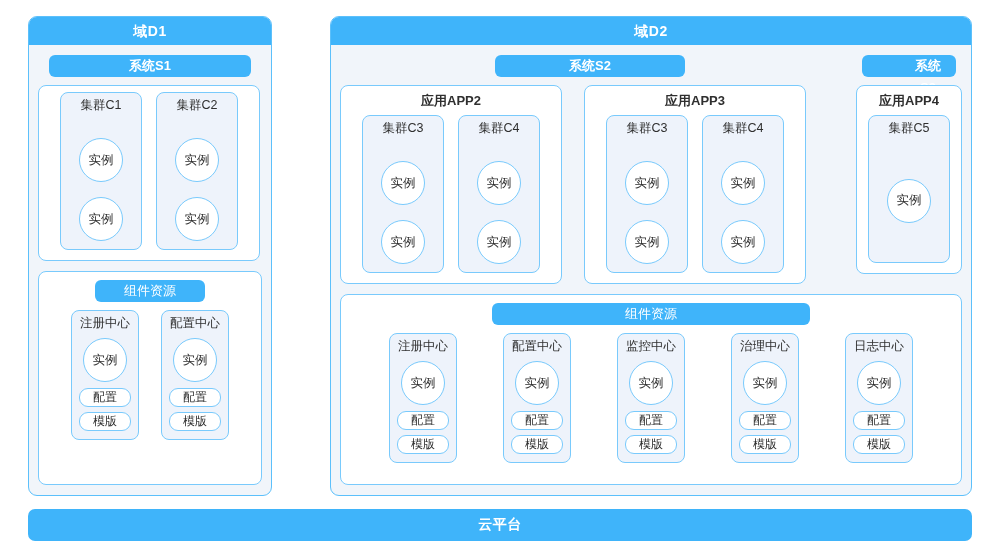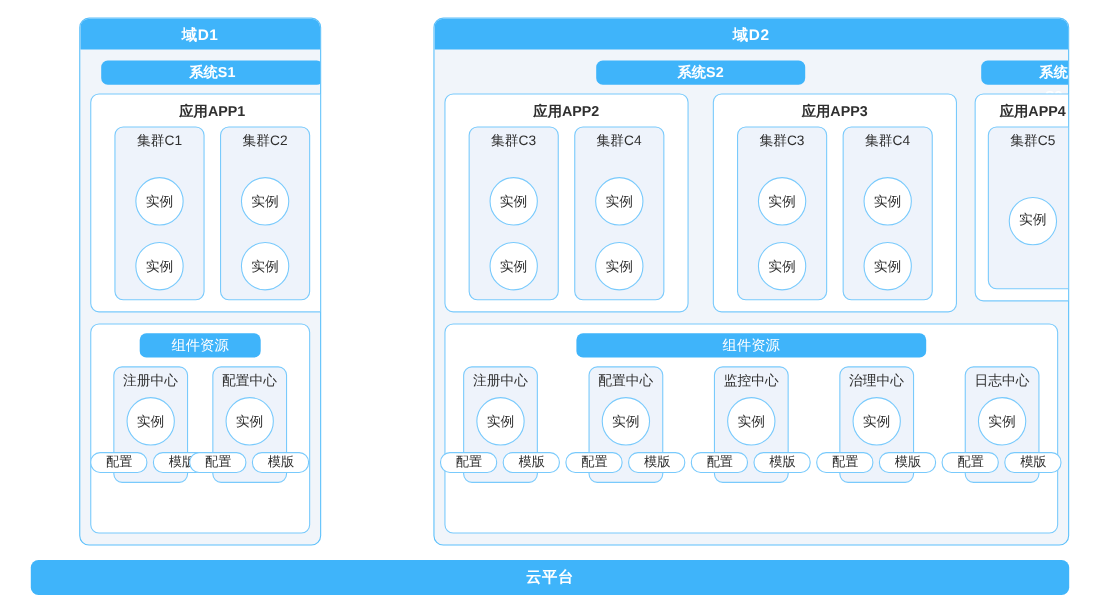--- a/index.html
+++ b/index.html
@@ -39,21 +39,20 @@
   }
 
   .domain {
     background: #f1f5fa;
     border: 1.4px solid #5cc0fb;
     border-radius: 9px;
     box-sizing: border-box;
     display: flex;
     flex-direction: column;
     overflow: hidden;
-    margin-left: 44px;
   }
   .domain--d1 { width: 244px; height: 480px; }
   .domain--d2 { width: 642px; height: 480px; }
 
   .domain-header {
     background: #3fb4fa;
     color: #ffffff;
     font-size: 14px;
     font-weight: bold;
     text-align: center;
@@ -252,21 +251,21 @@
     border-radius: 9px;
     background: #ffffff;
     border: 1.1px solid #79cafc;
     color: #2f2f2f;
     font-size: 12px;
     display: flex;
     align-items: center;
     justify-content: center;
     box-sizing: border-box;
   }
-  .chips { display: flex; flex-direction: row; align-items: flex-start; gap: 5px; }
+  .chips { display: flex; flex-direction: column; align-items: flex-start; gap: 5px; }
 
   
   .platform {
     position: absolute;
     left: 28px;
     bottom: 16px;
     width: 944px;
     height: 32px;
     background: #3fb4fa;
     color: #ffffff;
@@ -290,21 +289,20 @@
     <div class="domain domain--d1">
       <div class="domain-header">域D1</div>
       <div class="domain-body">
 
         <div class="systems-row">
           <div class="system system--s1">
             <div class="system-pill">系统S1</div>
             <div class="apps-row">
 
               <div class="app app--w2">
-                <div class="app-title">应用APP1</div>
                 <div class="clusters-row">
 
                   <div class="cluster cluster--tall">
                     <div class="cluster-title">集群C1</div>
                     <div class="instances">
                       <div class="instance">实例</div>
                       <div class="instance">实例</div>
                     </div>
                   </div>
 

